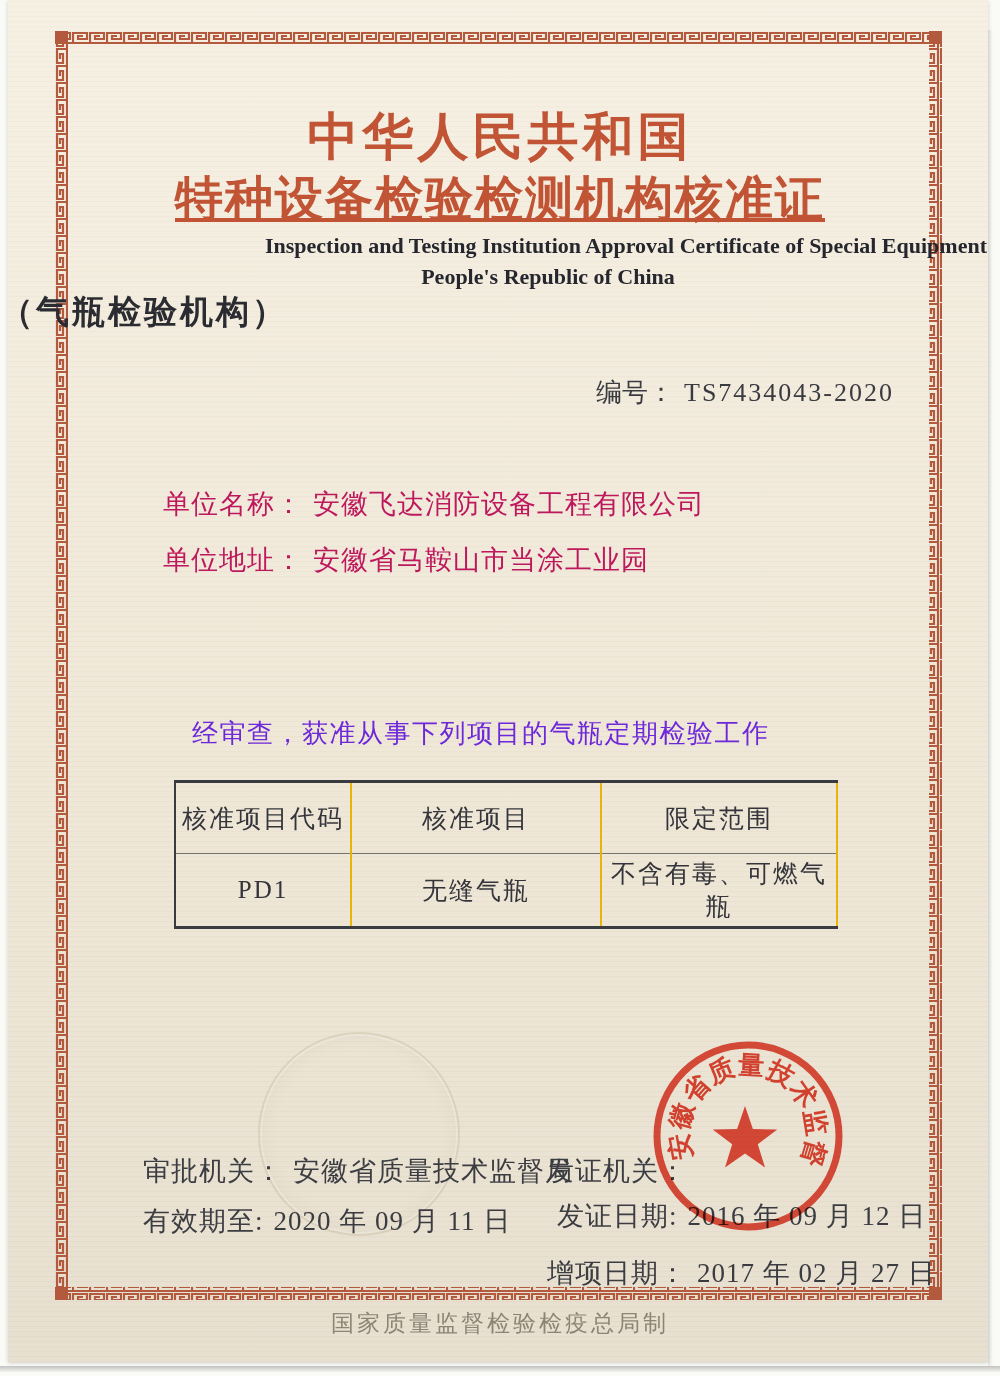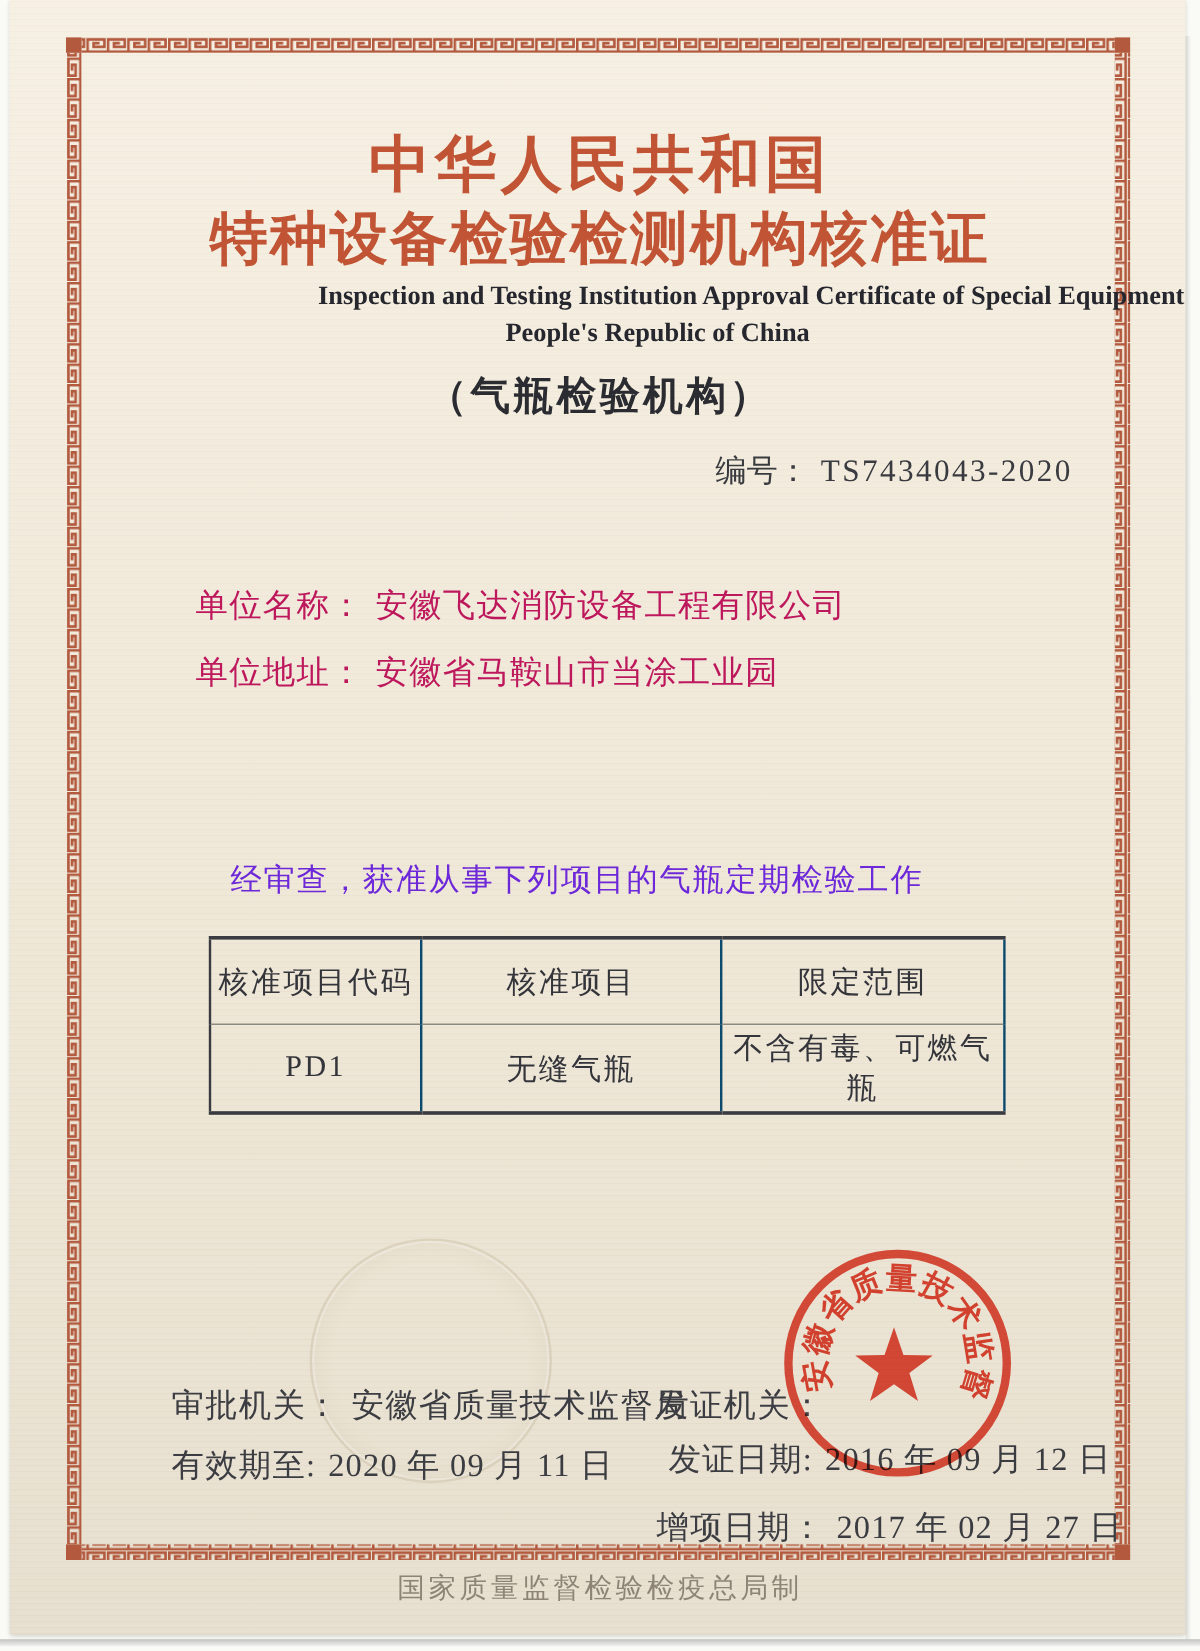--- a/index.html
+++ b/index.html
@@ -18,36 +18,36 @@
   .border-svg{position:absolute;left:55px;top:31px;}
   .copy-badge{position:absolute;left:786px;top:96px;width:118px;height:55px;
          border:3px solid #2f3036;box-sizing:border-box;display:flex;align-items:center;
          justify-content:center;font-size:33px;font-weight:600;color:#2b2c32;letter-spacing:18px;
          padding-left:14px;}
   .t-cn1{position:absolute;left:0;width:1000px;top:103px;text-align:center;
          font-family:"DejaVu Sans",sans-serif;font-weight:700;font-size:51px;
          color:#c05434;letter-spacing:4px;}
   .t-cn2{position:absolute;left:0;width:1000px;top:167px;text-align:center;
          font-family:"DejaVu Sans",sans-serif;font-weight:700;font-size:48px;
-         color:#c05434;letter-spacing:2px;}
+         color:#c05434;letter-spacing:2px;text-decoration:underline;}
   .t-en1{position:absolute;left:0;width:987px;top:233px;text-align:right;
          font-weight:700;font-size:22px;color:#26272e;}
   .t-en2{position:absolute;left:0;width:1000px;top:264px;text-align:center;
          font-weight:700;font-size:22px;color:#26272e;padding-left:48px;}
-  .subtitle{position:absolute;left:0;width:1000px;top:308px;text-align:center;
+  .subtitle{position:absolute;left:0;width:1000px;top:290px;text-align:left;
          font-size:33px;font-weight:600;color:#2b2c31;letter-spacing:3px;}
   .certno{position:absolute;left:596px;top:375px;font-size:26px;color:#3a3b40;}
   .certno .num{letter-spacing:2px;}
   .field-line{position:absolute;font-size:27px;color:#be185d;letter-spacing:1px;white-space:nowrap;}
   .lab{margin-right:10px;}
   .statement{position:absolute;left:192px;top:716px;font-size:26px;color:#6d28d9;letter-spacing:1.5px;}
   table.approval{position:absolute;left:174px;top:780px;border-collapse:collapse;
          table-layout:fixed;background:transparent;}
   table.approval col.c1{width:176px;} table.approval col.c2{width:250px;} table.approval col.c3{width:236px;}
-  table.approval th, table.approval td{border-left:2px solid #3a3b40;border-right:2px solid #0c4a6e;
+  table.approval th, table.approval td{border-left:2px solid #3a3b40;border-right:2px solid #eab308;
          text-align:center;font-weight:400;font-size:25px;color:#34353b;letter-spacing:2px;}
   table.approval th{height:68px;border-top:3px solid #3a3b40;border-bottom:1.5px solid #72736c;}
   table.approval td{height:70px;border-bottom:3px solid #3a3b40;}
   .bl{position:absolute;font-size:27px;color:#3c3d42;letter-spacing:1px;white-space:nowrap;margin-top:43px;}
   .dateval{font-family:Liberation Serif, serif;font-size:27px;letter-spacing:1px;color:#3b3c41;}
   .emboss{position:absolute;left:258px;top:1032px;width:198px;height:200px;border-radius:50%;
          border:2px solid rgba(168,148,114,0.22);
          box-shadow:inset 0 0 0 2px rgba(255,255,255,0.25), inset 0 0 18px rgba(168,148,114,0.12);}
   .seal{position:absolute;left:648px;top:1036px;mix-blend-mode:multiply;opacity:0.93;}
   .footer-note{position:absolute;left:0;width:1000px;top:1308px;text-align:center;

